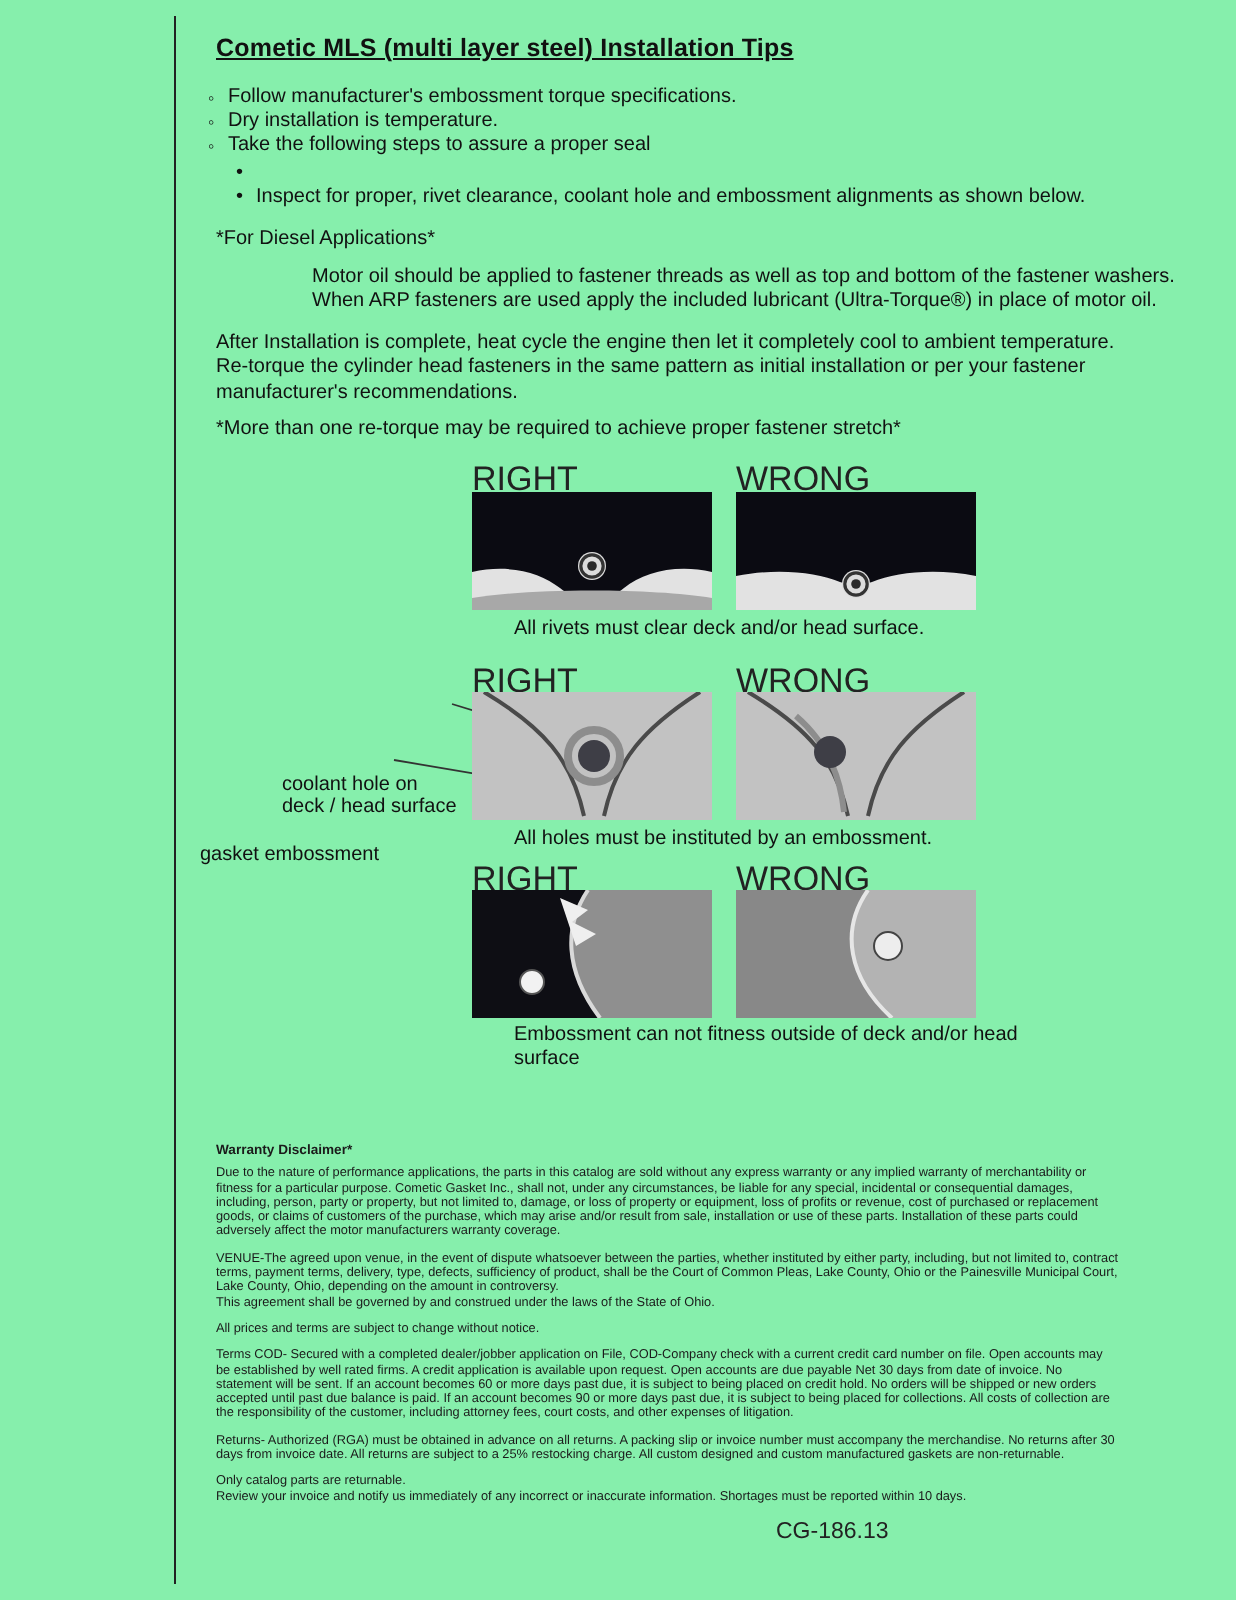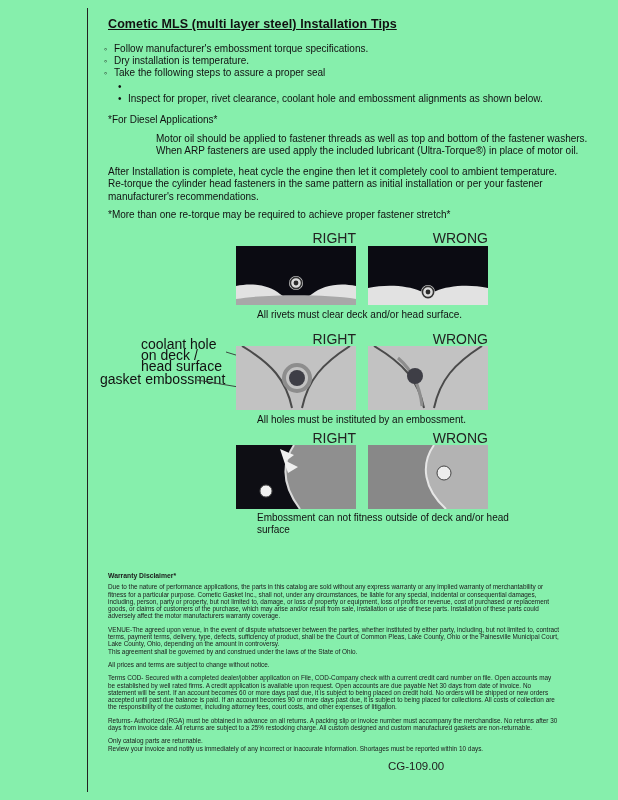--- a/index.html
+++ b/index.html
@@ -16,25 +16,25 @@
   .bullet-line.sub { margin-left:14px; }
   .bullet-line.sub .marker { font-size:10px; }
   .bullet-line.sub.first { margin-top:2px; }
 
   .diesel-heading { position:absolute; left:108px; top:114px; font-size:10px; font-weight:normal; }
   .para { position:absolute; left:108px; width:452px; font-size:10px; line-height:12.4px; }
   .para1 { top:133px;margin-left:48px; }
   .para2 { top:166px; }
   .note  { top:209px; }
 
-  .diag-label { position:absolute; width:120px; text-align:right; font-size:14px; color:#222; }
+  .diag-label { position:absolute; width:120px; text-align:left; font-size:17px; color:#222; }
   .diag-img { position:absolute; width:120px; display:block; }
   .diag-img svg { display:block; }
   .caption { position:absolute; left:237px; font-size:10px; line-height:12px;margin-left:20px; }
-  .callout { position:absolute; font-size:14px; line-height:11px; color:#111; }
+  .callout { position:absolute; font-size:10px; line-height:11px; color:#111;margin-top:48px; }
   .callout1 { left:141px; top:339px; width:90px; }
   .callout2 { left:100px; top:374px; width:100px; white-space:nowrap; }
   .callout-lines { position:absolute; left:0; top:0; pointer-events:none; }
 
   .disclaimer { position:absolute; left:108px; top:572px; width:452px; font-size:6.4px; line-height:7.3px; color:#1a1a1a; }
   .disclaimer h4 { font-size:6.8px; font-weight:bold; margin-bottom:4px; }
   .disclaimer p { margin-bottom:6px; text-align:left; }
   .disclaimer p.tight { margin-top:-6px; margin-bottom:6px; }
 
   .footer-code { position:absolute; left:388px; top:760px; font-size:11.5px; color:#222; }
@@ -153,14 +153,14 @@
     <p>Due to the nature of performance applications, the parts in this catalog are sold without any express warranty or any implied warranty of merchantability or fitness for a particular purpose.  Cometic Gasket Inc., shall not, under any circumstances, be liable for any special, incidental or consequential damages, including, person, party or property, but not limited to, damage, or loss of property or equipment, loss of profits or revenue, cost of purchased or replacement goods, or claims of customers of the purchase, which may arise and/or result from sale, installation or use of these parts.  Installation of these parts could adversely affect the motor manufacturers warranty coverage.</p>
     <p>VENUE-The agreed upon venue, in the event of dispute whatsoever between the parties, whether instituted by either party, including, but not limited to, contract terms, payment terms, delivery, type, defects, sufficiency of product, shall be the Court of Common Pleas, Lake County, Ohio or the Painesville Municipal Court, Lake County, Ohio, depending on the amount in controversy.</p>
     <p class="tight">This agreement shall be governed by and construed under the laws of the State of Ohio.</p>
     <p>All prices and terms are subject to change without notice.</p>
     <p>Terms COD- Secured with a completed dealer/jobber application on File, COD-Company check with a current credit card number on file.  Open accounts may be established by well rated firms.  A credit application is available upon request.  Open accounts are due payable Net 30 days from date of invoice.  No statement will be sent.  If an account becomes 60 or more days past due, it is subject to being placed on credit hold.  No orders will be shipped or new orders accepted until past due balance is paid.  If an account becomes 90 or more days past due, it is subject to being placed for collections.  All costs of collection are the responsibility of the customer, including attorney fees, court costs, and other expenses of litigation.</p>
     <p>Returns- Authorized (RGA) must be obtained in advance on all returns.  A packing slip or invoice number must accompany the merchandise.  No returns after 30 days from invoice date.  All returns are subject to a 25% restocking charge.  All custom designed and custom manufactured gaskets are non-returnable.</p>
     <p>Only catalog parts are returnable.</p>
     <p class="tight">Review your invoice and notify us immediately of any incorrect or inaccurate information.  Shortages must be reported within 10 days.</p>
   </div>
 
-  <div class="footer-code">CG-109.00</div>
+  <div class="footer-code">CG-186.13</div>
 </div>
 
 </body></html>

